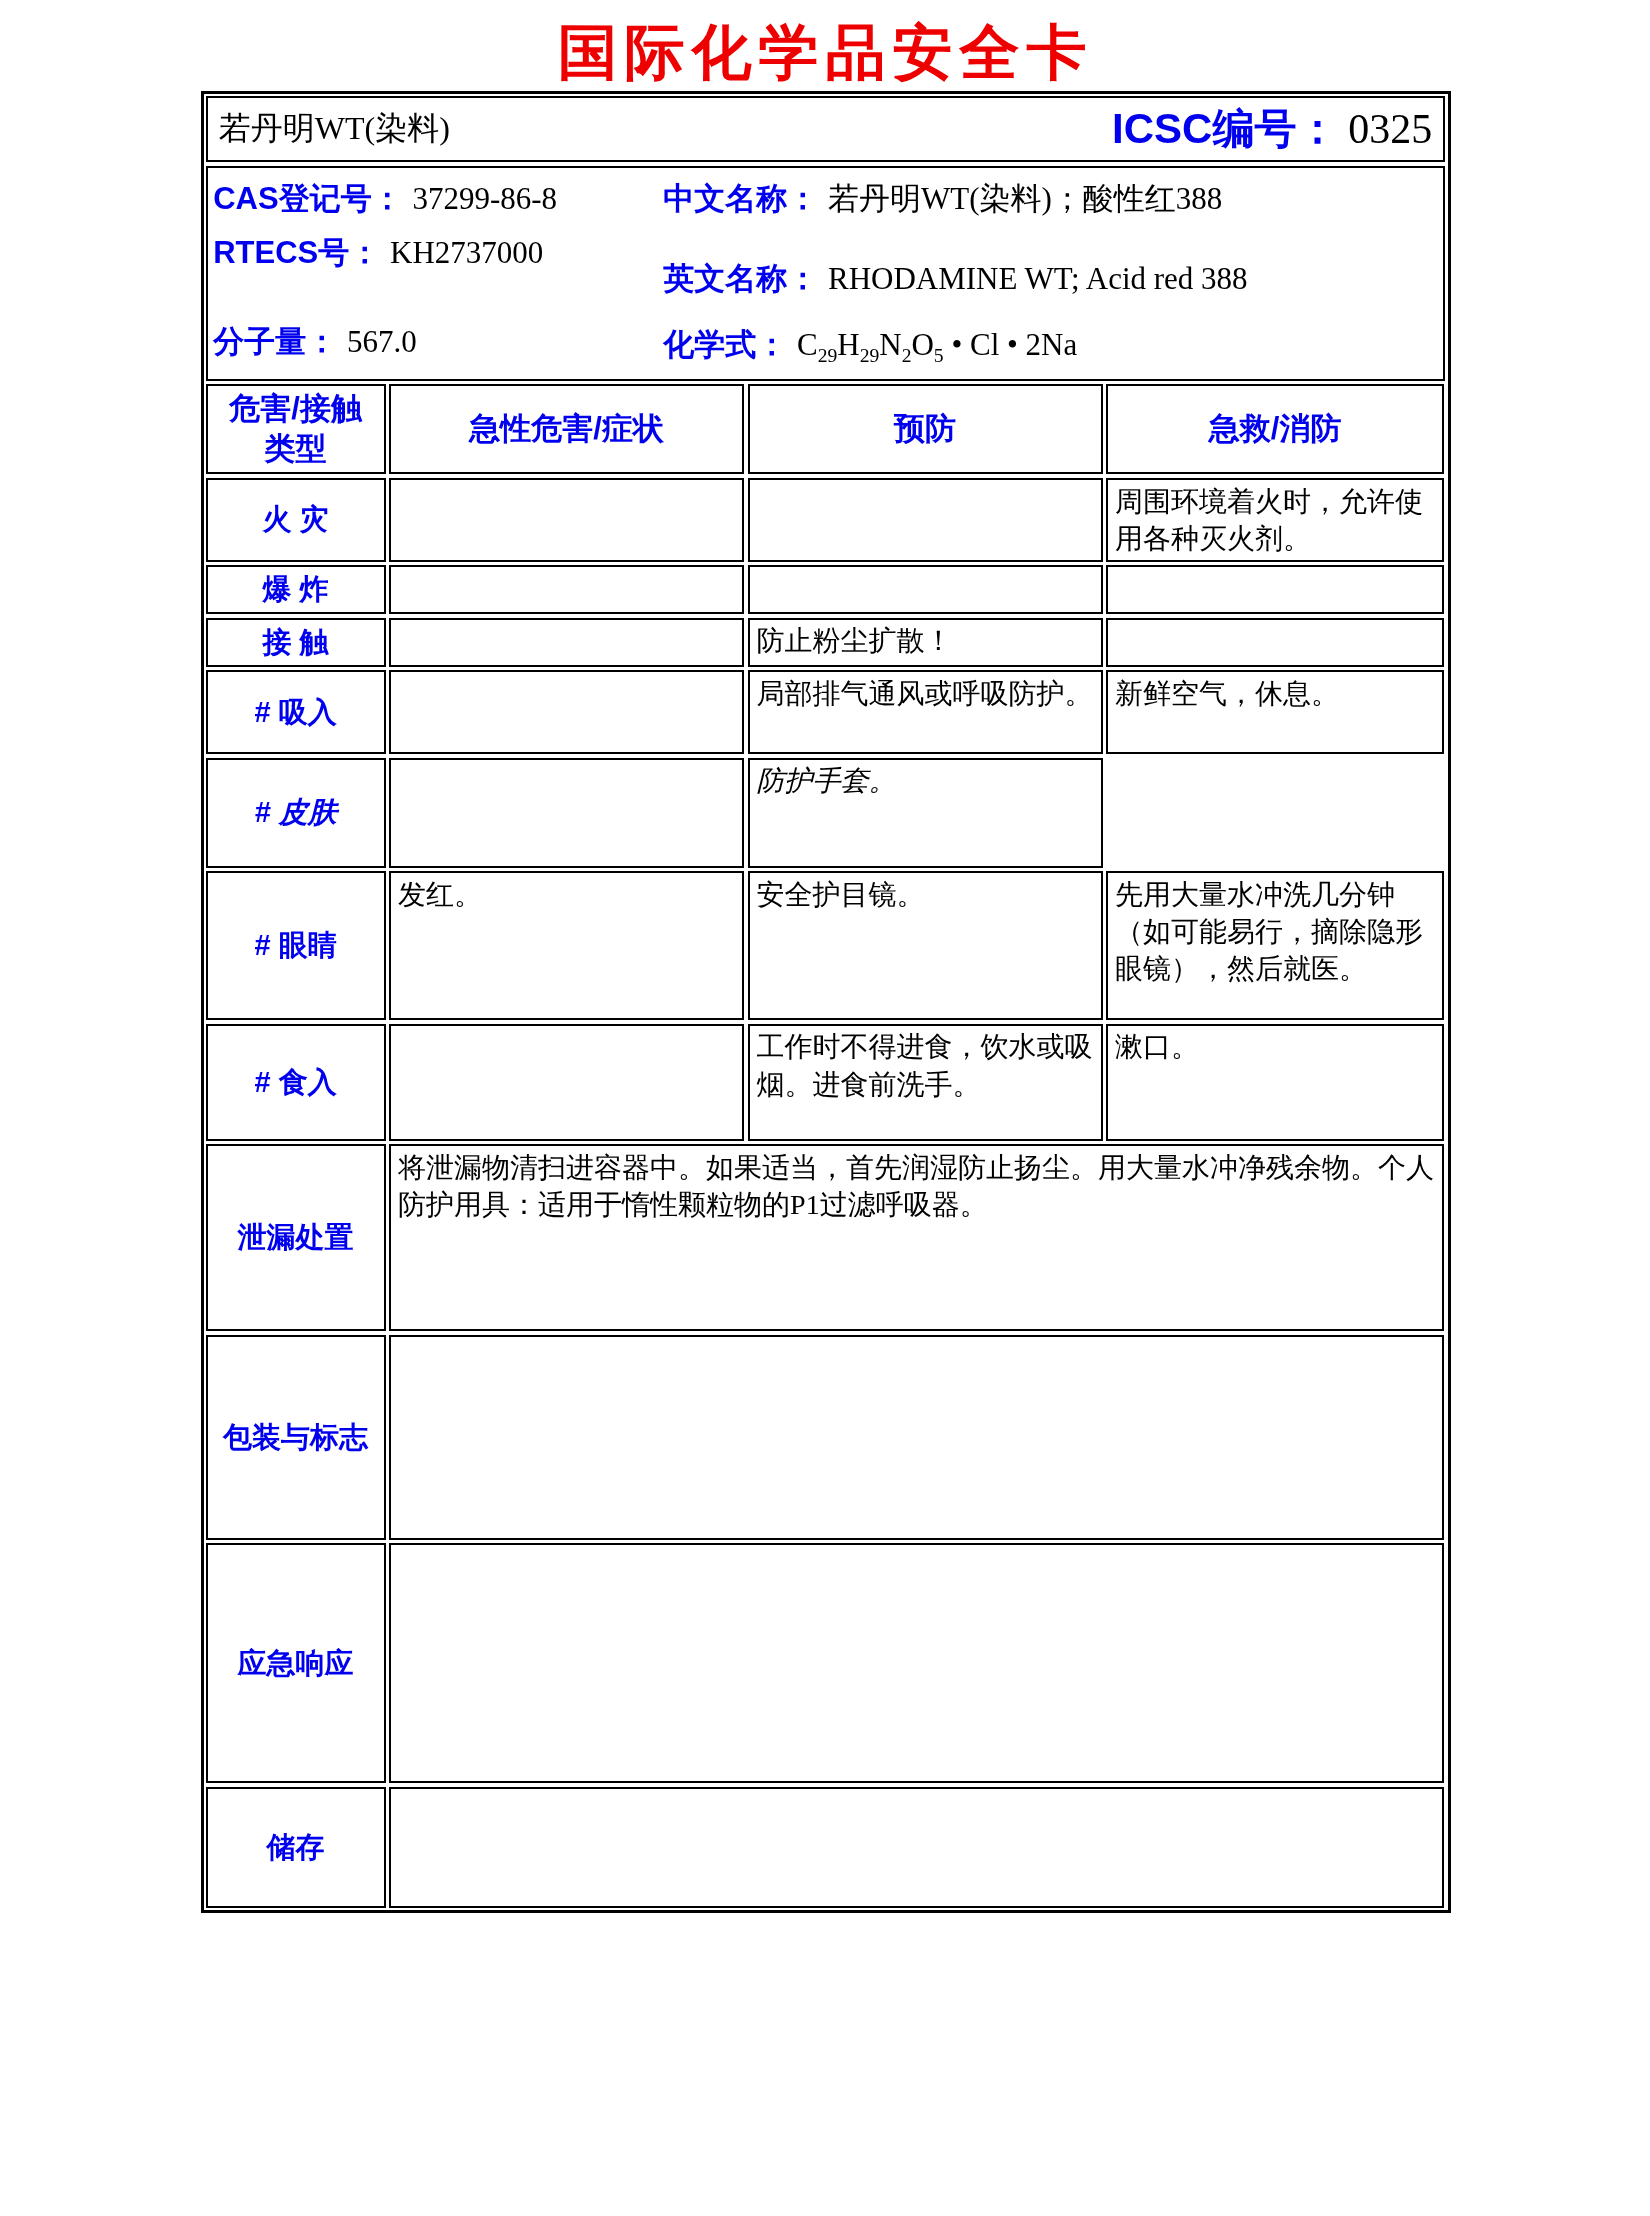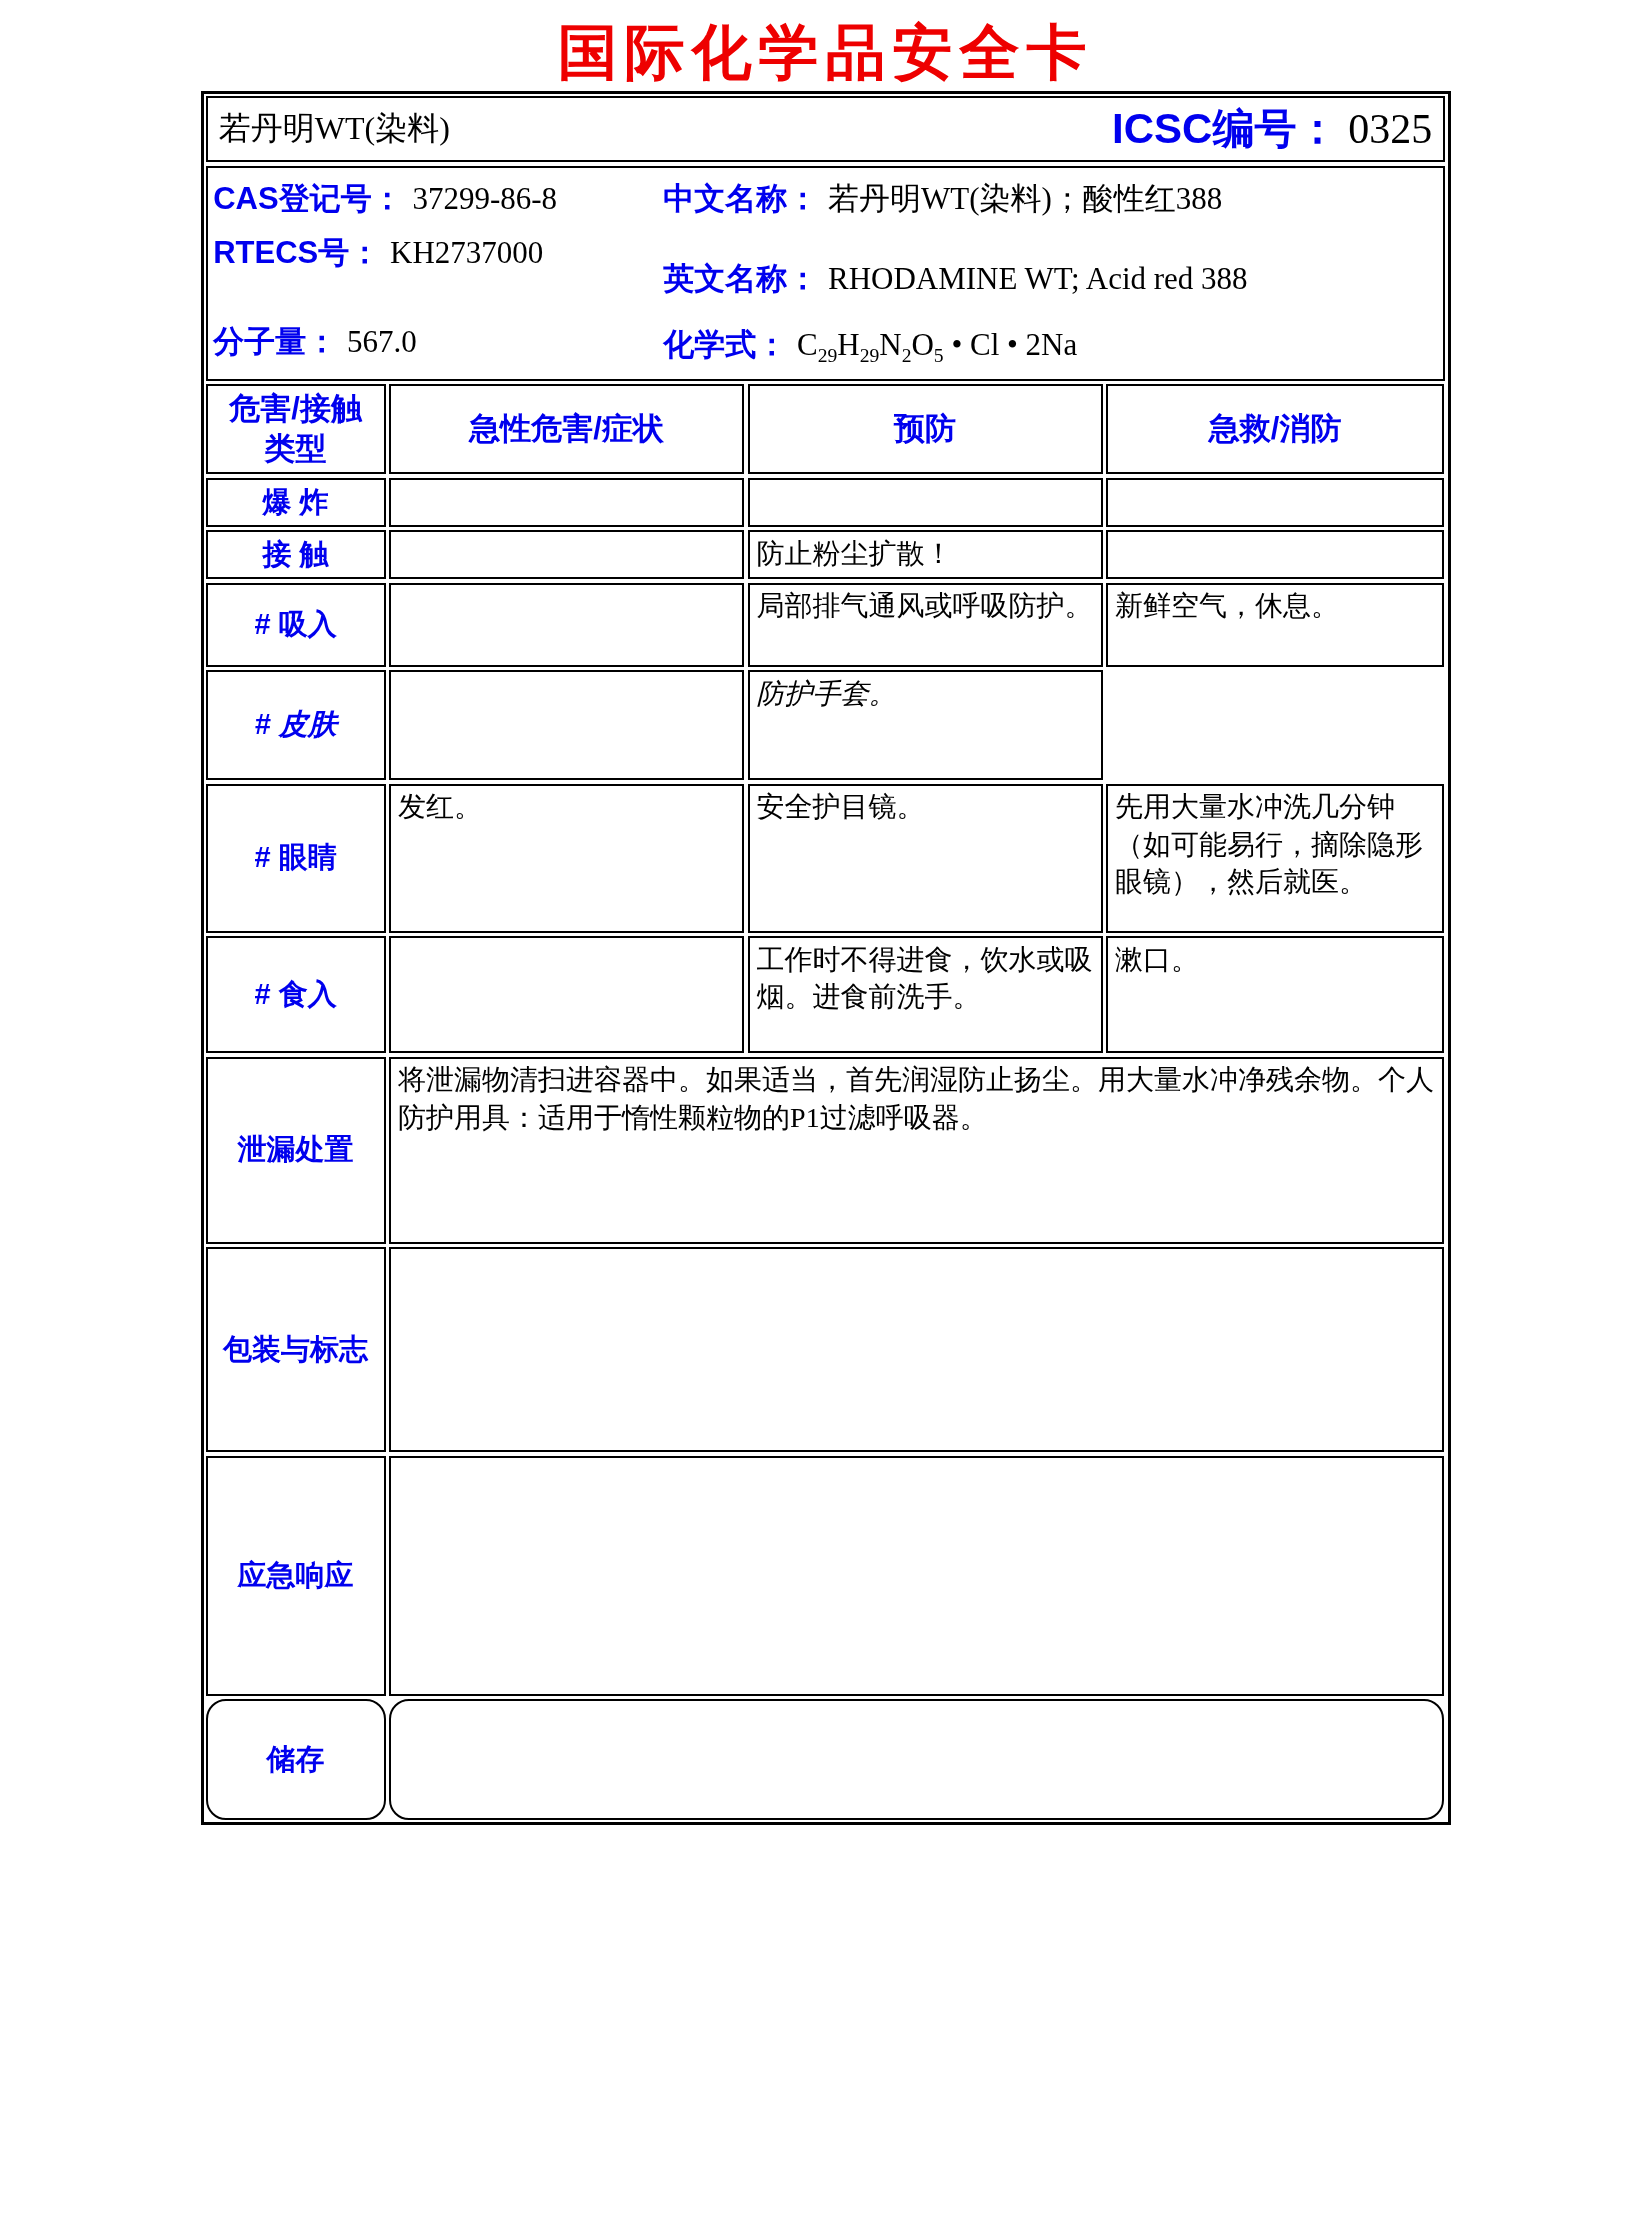--- a/index.html
+++ b/index.html
@@ -114,21 +114,21 @@
   .r-0  > .cell { min-height: 79px; }
   .r-1  > .cell { min-height: 42px;  }
   .r-2  > .cell { min-height: 49px;  }
   .r-3  > .cell { min-height: 84px; }
   .r-4  > .cell { min-height: 110px; font-style: italic; }
   .r-5  > .cell { min-height: 149px; }
   .r-6  > .cell { min-height: 117px; }
   .r-7  > .cell { min-height: 187px; }
   .r-8  > .cell { min-height: 205px; }
   .r-9  > .cell { min-height: 240px; }
-  .r-10 > .cell { min-height: 121px; border-radius: 20px; }
+  .r-10 > .cell { min-height: 121px; }
 </style>
 </head>
 <body>
 
 <div class="page-title">国际化学品安全卡</div>
 
 <div class="card">
 
   <div class="sec header-bar">
     <span class="chem-name">若丹明WT(染料)</span>
@@ -165,20 +165,26 @@
   <div class="hazard-grid">
 
     <div class="hrow r-head">
       <div class="cell head-cell">危害/接触
 类型</div>
       <div class="cell head-cell">急性危害/症状</div>
       <div class="cell head-cell">预防</div>
       <div class="cell head-cell">急救/消防</div>
     </div>
 
+    <div class="hrow r-0">
+      <div class="cell label-cell">火 灾</div>
+      <div class="cell content-cell"></div>
+      <div class="cell content-cell"></div>
+      <div class="cell content-cell">周围环境着火时，允许使用各种灭火剂。</div>
+    </div>
 
     <div class="hrow r-1">
       <div class="cell label-cell">爆 炸</div>
       <div class="cell content-cell"></div>
       <div class="cell content-cell"></div>
       <div class="cell content-cell"></div>
     </div>
 
     <div class="hrow r-2">
       <div class="cell label-cell">接 触</div>

